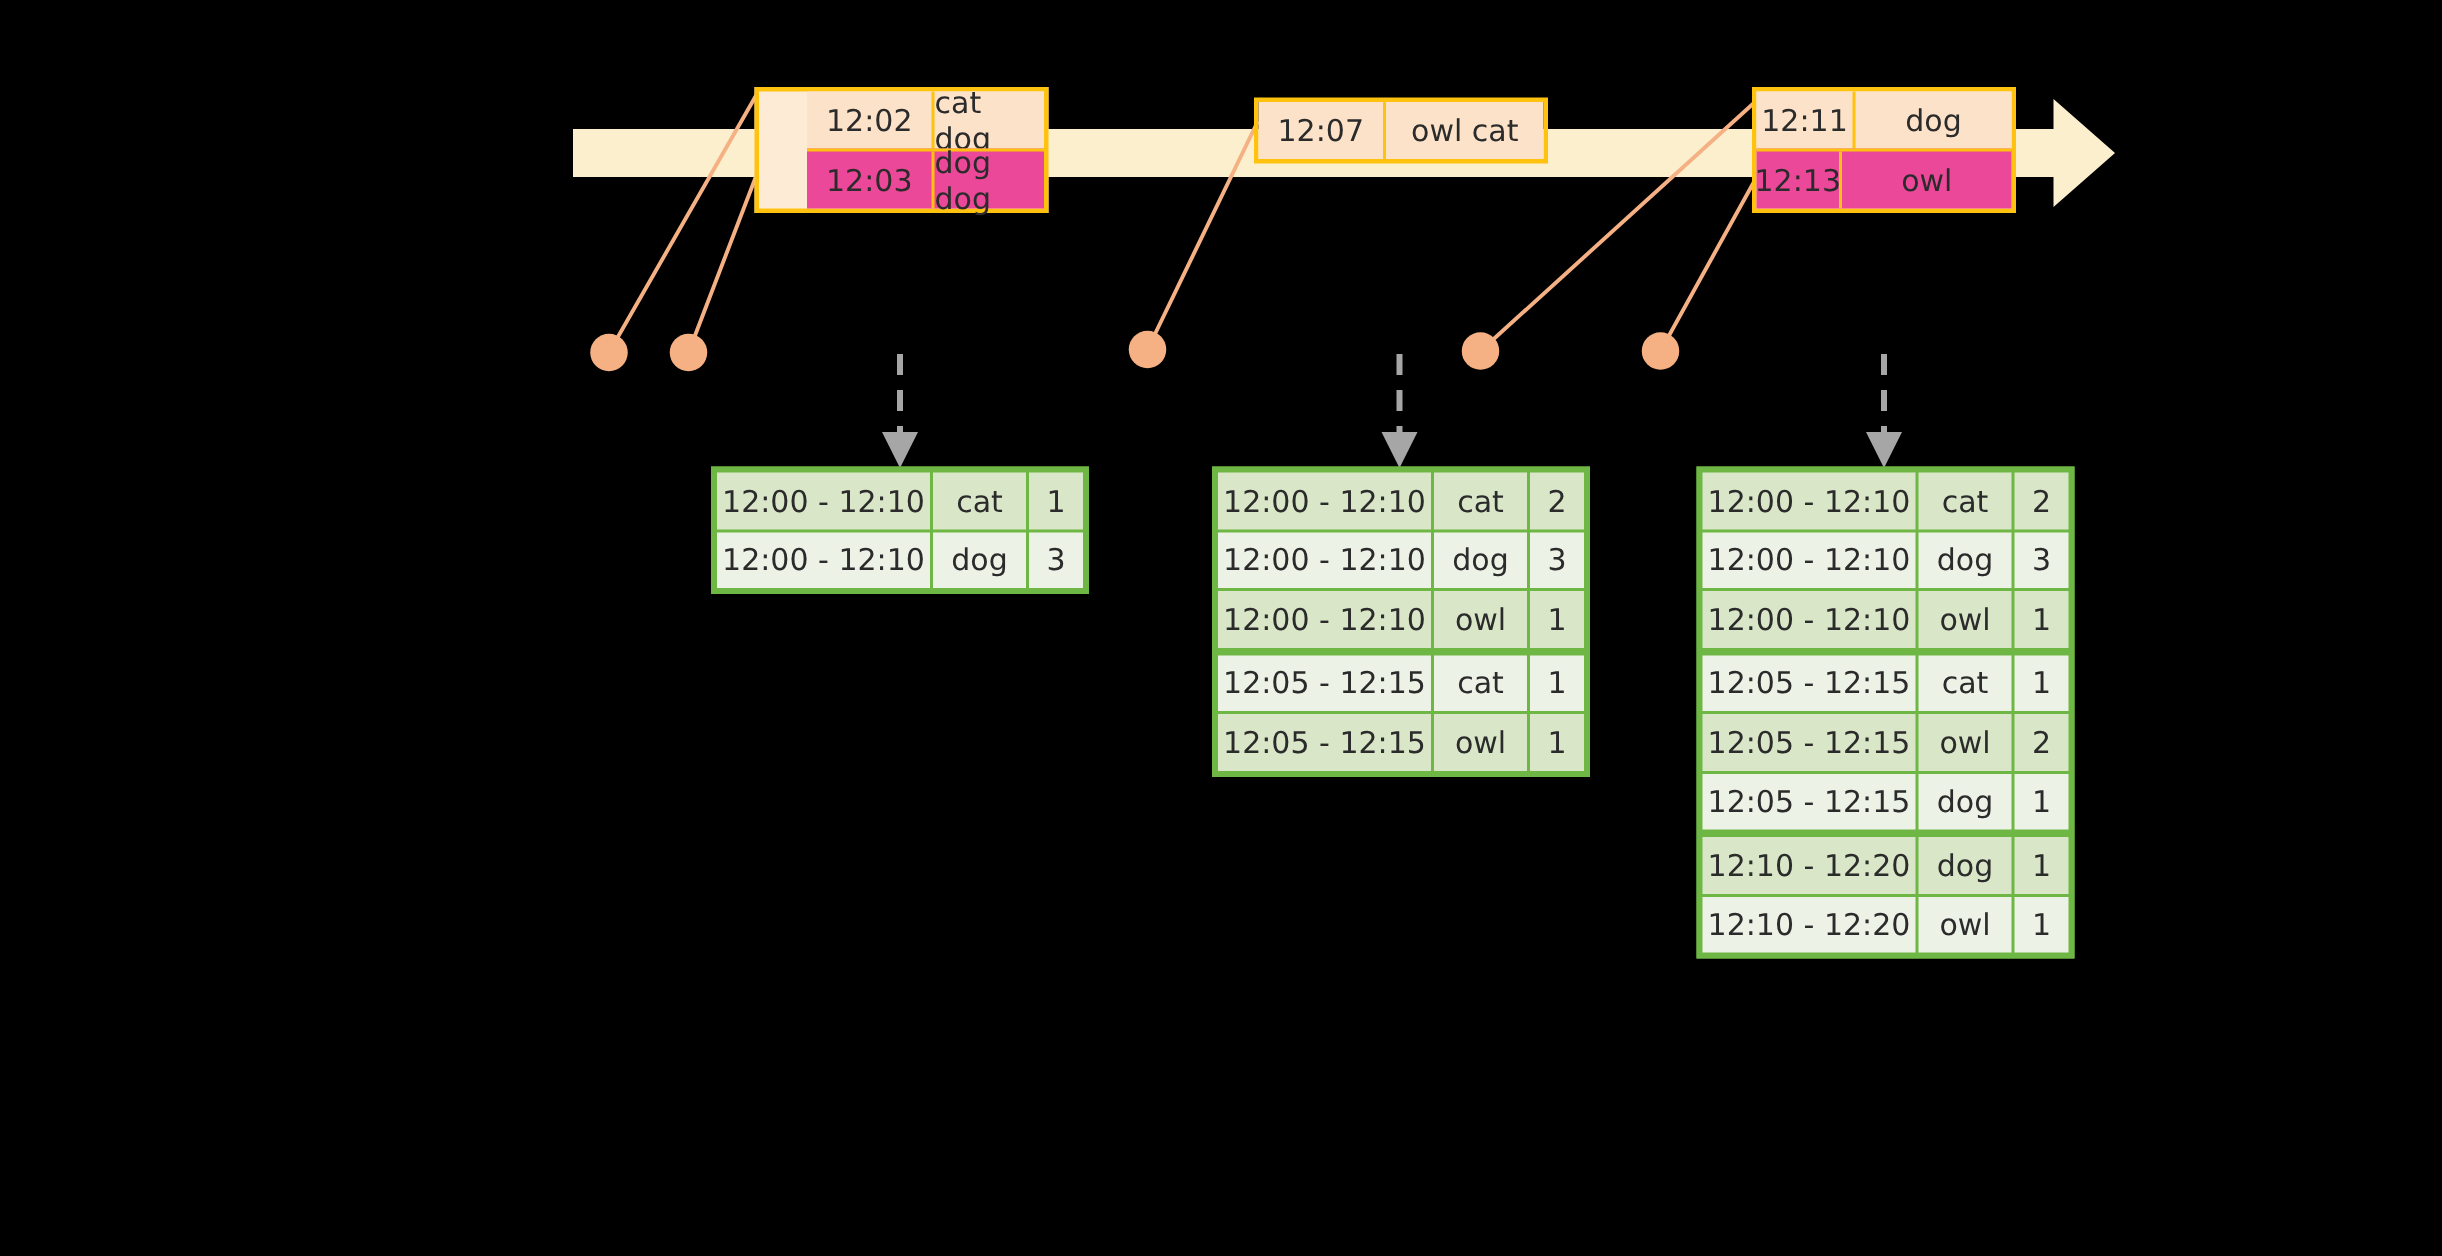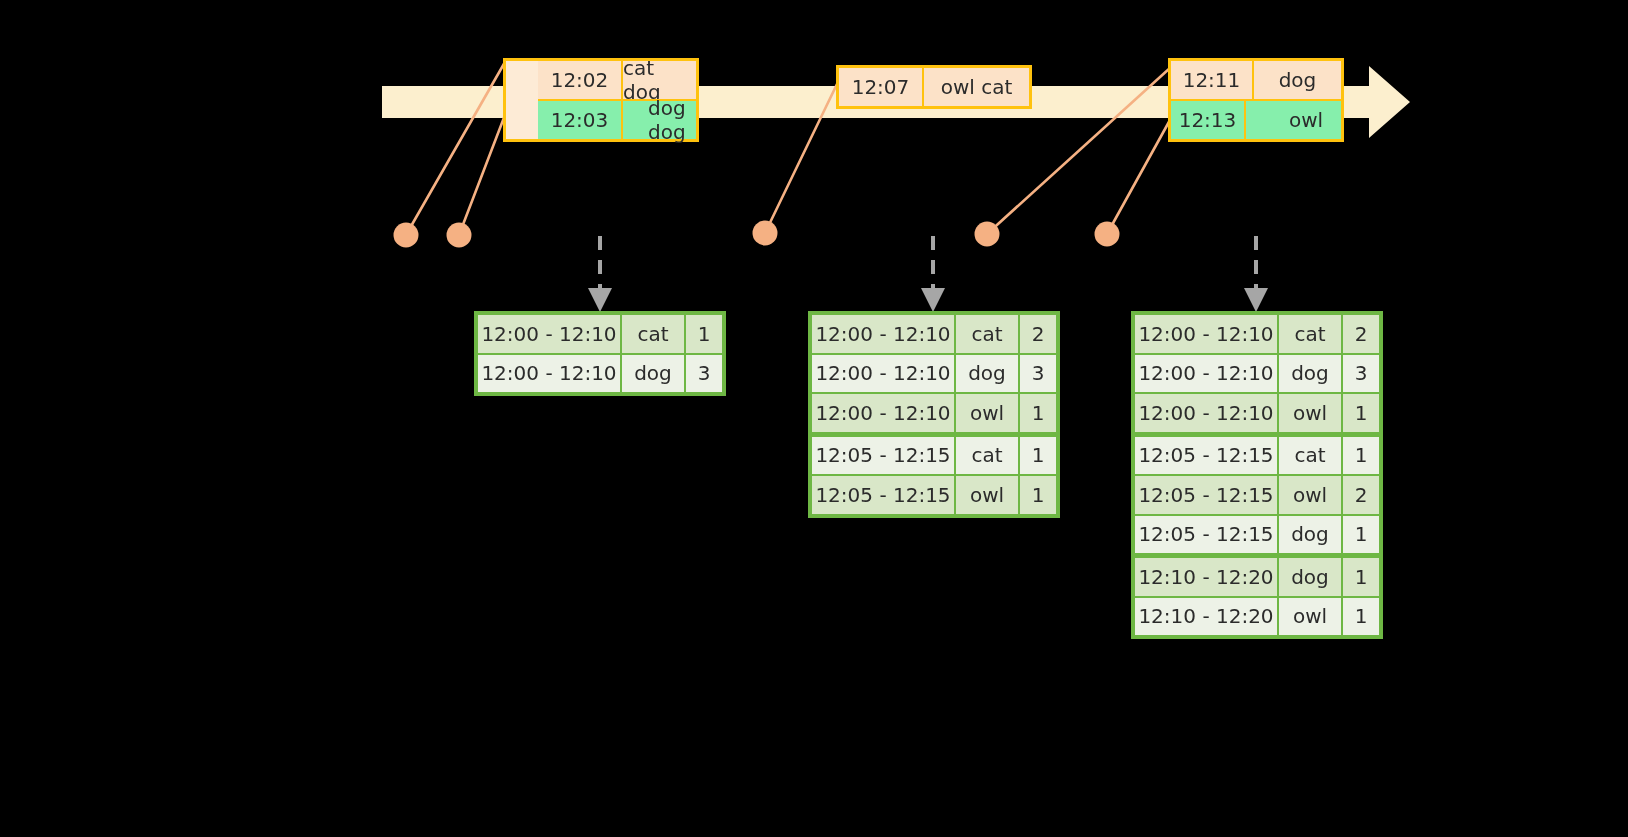--- a/index.html
+++ b/index.html
@@ -39,21 +39,21 @@
   }
   .event-row {
     display: flex;
     flex-direction: row;
     height: 38px;
   }
   .event-row + .event-row {
     border-top: 2px solid #FFC20E;
   }
   .event-row.dark  { background: #FCE2C8; }
-  .event-row.light { background: #86efac; gap: 25px; }
+  .event-row.light { background: #ec4899; }
 
   .event-time {
     display: flex;
     align-items: center;
     justify-content: center;
     font-size: 20px;
     color: #2b2b2b;
     box-sizing: border-box;
     border-right: 2px solid #FFC20E;
   }
@@ -158,25 +158,25 @@
 
   <div class="event-box" style="left:836px; top:65px; width:196px;">
     <div class="event-row dark">
       <span class="event-time" style="width:85px;">12:07</span>
       <span class="event-words">owl cat</span>
     </div>
   </div>
 
   <div class="event-box" style="left:1168px; top:58px; width:176px;">
     <div class="event-row dark">
-      <span class="event-time" style="width:83px;">12:11</span>
+      <span class="event-time" style="width:66px;">12:11</span>
       <span class="event-words">dog</span>
     </div>
     <div class="event-row light">
-      <span class="event-time" style="width:75px;">12:13</span>
+      <span class="event-time" style="width:57px;">12:13</span>
       <span class="event-words">owl</span>
     </div>
   </div>
 
   <div class="result-table" style="left:474px; top:311px;">
     <div class="res-row dark">
       <span class="res-cell c-window">12:00 - 12:10</span>
       <span class="res-cell c-word">cat</span>
       <span class="res-cell c-count">1</span>
     </div>

